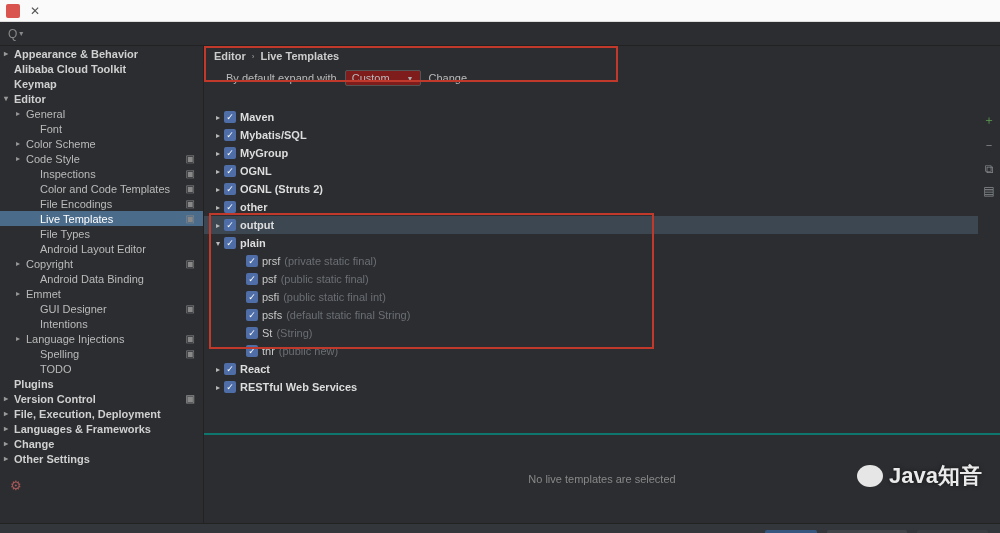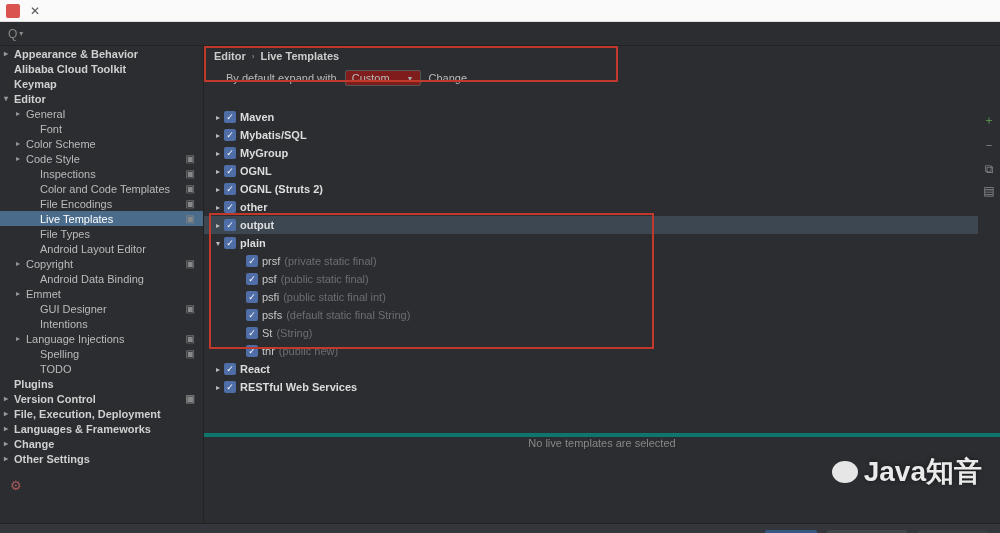--- a/index.html
+++ b/index.html
@@ -39,28 +39,28 @@
   .tree-item .cb { width: 12px; height: 12px; background: #4f6ea8; display: flex; align-items: center; justify-content: center; color: #fff; font-size: 9px; margin-right: 4px; border-radius: 2px; }
   .tree-item .tlabel { color: #ddd; font-weight: 600; }
   .tree-item .tdesc { color: #6b6e74; margin-left: 4px; font-weight: 400; }
   .tree-item.dim .tlabel { font-weight: 400; color: #c8c8c8; }
   .td0 { padding-left: 8px; }
   .td1 { padding-left: 30px; }
   .toolbuttons { width: 22px; display: flex; flex-direction: column; align-items: center; gap: 8px; padding-top: 22px; color: #8a8d92; }
   .toolbuttons .tb { cursor: pointer; font-size: 12px; }
   .tb.plus { color: #5fa052; }
   .redbox2 { position: absolute; border: 2px solid #c0392b; pointer-events: none; left: 5px; top: 123px; width: 445px; height: 136px; }
-  .detail { height: 90px; display: flex; align-items: flex-start; justify-content: center; color: #888; border-top: 4px solid #0f766e; }
+  .detail { height: 90px; display: flex; align-items: center; justify-content: center; color: #888; border-top: 2px solid #0f766e; }
   .footer { height: 34px; background: #33363a; display: flex; align-items: center; justify-content: flex-end; gap: 10px; padding: 0 12px; border-top: 1px solid #222; }
   .btn { padding: 5px 18px; border-radius: 2px; font-size: 11px; cursor: pointer; border: none; }
   .btn.primary { background: #365880; color: #e8e8e8; }
   .btn.secondary { background: #414448; color: #ccc; }
   .btn.disabled { background: #3a3d41; color: #777; cursor: default; }
   .gear { position: absolute; left: 10px; bottom: 40px; color: #a85a5a; font-size: 13px; }
-  .watermark { position: absolute; right: 18px; bottom: 42px; color: #eaeaea; font-size: 28px; font-weight: 600; display: flex; align-items: center; gap: 6px; text-shadow: 0 0 4px rgba(0,0,0,.5); }
+  .watermark { position: absolute; right: 18px; bottom: 42px; color: #eaeaea; font-size: 22px; font-weight: 600; display: flex; align-items: center; gap: 6px; text-shadow: 0 0 4px rgba(0,0,0,.5); }
   .watermark .bubble { width: 26px; height: 22px; background: #e6e6e6; border-radius: 50%; position: relative; }
   ::-webkit-scrollbar { width: 8px; }
   ::-webkit-scrollbar-thumb { background: #4a4d51; border-radius: 4px; }
 </style>
 </head>
 <body>
 
 <div class="titlebar">
   <div class="app-icon"></div>
   <div class="close">✕</div>

